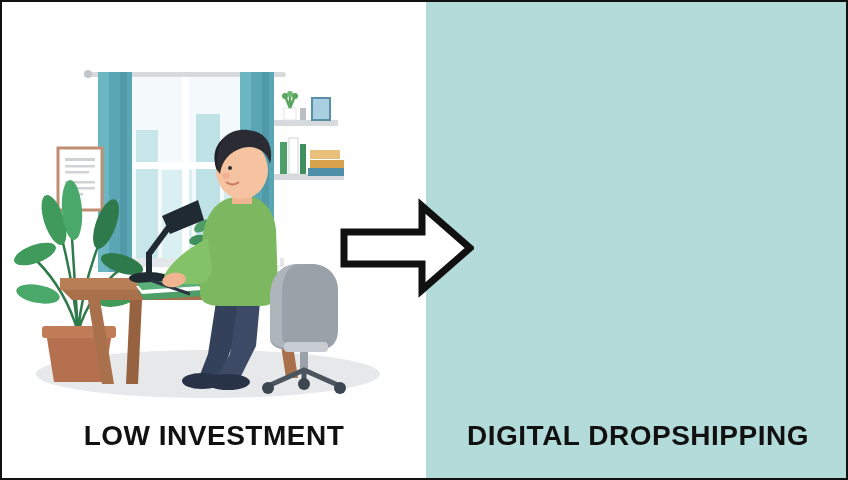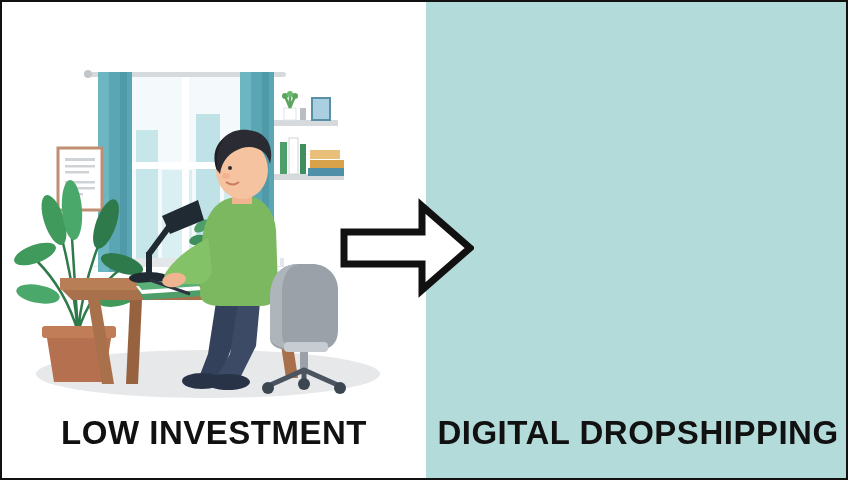--- a/index.html
+++ b/index.html
@@ -37,21 +37,21 @@
     background: #b3dbd9;
   }
 
   
   .caption {
     position: absolute;
     bottom: 30px;
     width: 100%;
     text-align: center;
     font-weight: bold;
-    font-size: 33px;
+    font-size: 28px;
     letter-spacing: 0.5px;
     color: #111111;
   }
 
   
   #illustration {
     position: absolute;
     left: 0;
     top: 0;
     width: 424px;

